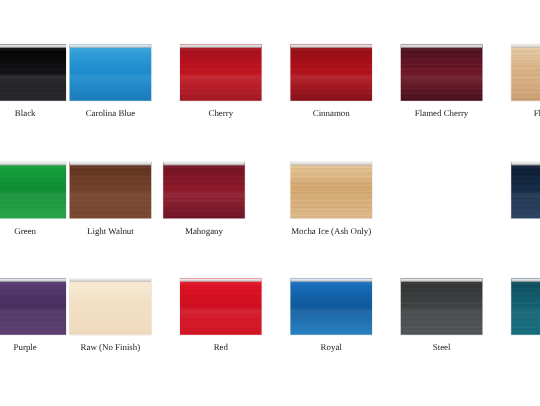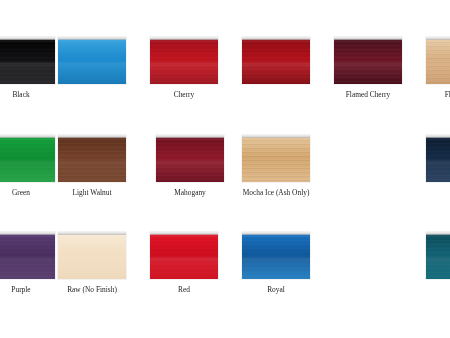--- a/index.html
+++ b/index.html
@@ -114,35 +114,37 @@
           <div class="toplip"></div>
         </div>
         <div class="swatch-label">Black</div>
       </div>
       <div class="swatch-cell" style="left: 58px;">
         <div class="swatch-chip" style="background: linear-gradient(rgb(58, 166, 223) 0%, rgb(30, 140, 206) 45%, rgb(30, 140, 206) 55%, rgb(26, 127, 190) 100%);">
           <div class="grain" style="opacity: 0.05;"></div>
           <div class="sheen" style="opacity: 0.55;"></div>
           <div class="toplip"></div>
         </div>
+        <div class="swatch-label">Carolina Blue</div>
       </div>
       <div class="swatch-cell" style="left: 150px; padding-left: 48px;">
         <div class="swatch-chip" style="background: linear-gradient(rgb(158, 13, 27) 0%, rgb(192, 20, 31) 45%, rgb(192, 20, 31) 55%, rgb(168, 24, 37) 100%);">
           <div class="grain" style="opacity: 0.5;"></div>
           <div class="sheen" style="opacity: 0.7;"></div>
           <div class="toplip"></div>
         </div>
         <div class="swatch-label">Cherry</div>
       </div>
       <div class="swatch-cell" style="left: 242px;">
         <div class="swatch-chip" style="background: linear-gradient(rgb(142, 11, 19) 0%, rgb(176, 17, 26) 45%, rgb(176, 17, 26) 55%, rgb(140, 16, 24) 100%);">
           <div class="grain" style="opacity: 0.45;"></div>
           <div class="sheen" style="opacity: 0.75;"></div>
           <div class="toplip"></div>
         </div>
+        <div class="swatch-label">Cinnamon</div>
       </div>
       <div class="swatch-cell" style="left: 334px;">
         <div class="swatch-chip" style="background: linear-gradient(rgb(69, 16, 29) 0%, rgb(107, 21, 38) 45%, rgb(107, 21, 38) 55%, rgb(74, 15, 28) 100%);">
           <div class="grain" style="opacity: 0.6;"></div>
           <div class="sheen" style="opacity: 0.6;"></div>
           <div class="toplip"></div>
         </div>
         <div class="swatch-label">Flamed Cherry</div>
       </div>
       <div class="swatch-cell" style="left: 426px;">
@@ -164,21 +166,21 @@
         <div class="swatch-label">Green</div>
       </div>
       <div class="swatch-cell" style="left: 58px; padding-left: 36px;">
         <div class="swatch-chip" style="background: linear-gradient(rgb(92, 48, 28) 0%, rgb(115, 64, 42) 45%, rgb(115, 64, 42) 55%, rgb(123, 74, 50) 100%);">
           <div class="grain" style="opacity: 0.55;"></div>
           <div class="sheen" style="opacity: 0.45;"></div>
           <div class="toplip"></div>
         </div>
         <div class="swatch-label">Light Walnut</div>
       </div>
-      <div class="swatch-cell" style="left: 156px;">
+      <div class="swatch-cell" style="left: 136px;">
         <div class="swatch-chip" style="background: linear-gradient(rgb(108, 16, 32) 0%, rgb(140, 24, 40) 45%, rgb(140, 24, 40) 55%, rgb(115, 20, 37) 100%);">
           <div class="grain" style="opacity: 0.5;"></div>
           <div class="sheen" style="opacity: 0.6;"></div>
           <div class="toplip"></div>
         </div>
         <div class="swatch-label">Mahogany</div>
       </div>
       <div class="swatch-cell" style="left: 242px;">
         <div class="swatch-chip" style="background: linear-gradient(rgb(231, 200, 156) 0%, rgb(212, 168, 112) 45%, rgb(212, 168, 112) 55%, rgb(224, 187, 140) 100%);">
           <div class="grain" style="opacity: 1;"></div>
@@ -222,20 +224,28 @@
         <div class="swatch-label">Red</div>
       </div>
       <div class="swatch-cell" style="left: 242px;">
         <div class="swatch-chip" style="background: linear-gradient(rgb(26, 116, 194) 0%, rgb(16, 90, 158) 45%, rgb(16, 90, 158) 55%, rgb(42, 134, 200) 100%);">
           <div class="grain" style="opacity: 0.25;"></div>
           <div class="sheen" style="opacity: 0.6;"></div>
           <div class="toplip"></div>
         </div>
         <div class="swatch-label">Royal</div>
       </div>
+      <div class="swatch-cell" style="left: 334px;">
+        <div class="swatch-chip" style="background: linear-gradient(rgb(44, 46, 48) 0%, rgb(63, 65, 67) 45%, rgb(63, 65, 67) 55%, rgb(85, 88, 90) 100%);">
+          <div class="grain" style="opacity: 0.55;"></div>
+          <div class="sheen" style="opacity: 0.55;"></div>
+          <div class="toplip"></div>
+        </div>
+        <div class="swatch-label">Steel</div>
+      </div>
       <div class="swatch-cell" style="left: 426px;">
         <div class="swatch-chip" style="background: linear-gradient(rgb(12, 74, 89) 0%, rgb(18, 97, 115) 45%, rgb(18, 97, 115) 55%, rgb(21, 112, 127) 100%);">
           <div class="grain" style="opacity: 0.45;"></div>
           <div class="sheen" style="opacity: 0.5;"></div>
           <div class="toplip"></div>
         </div>
         <div class="swatch-label">Teal</div>
       </div>
     </div>
   </div>

